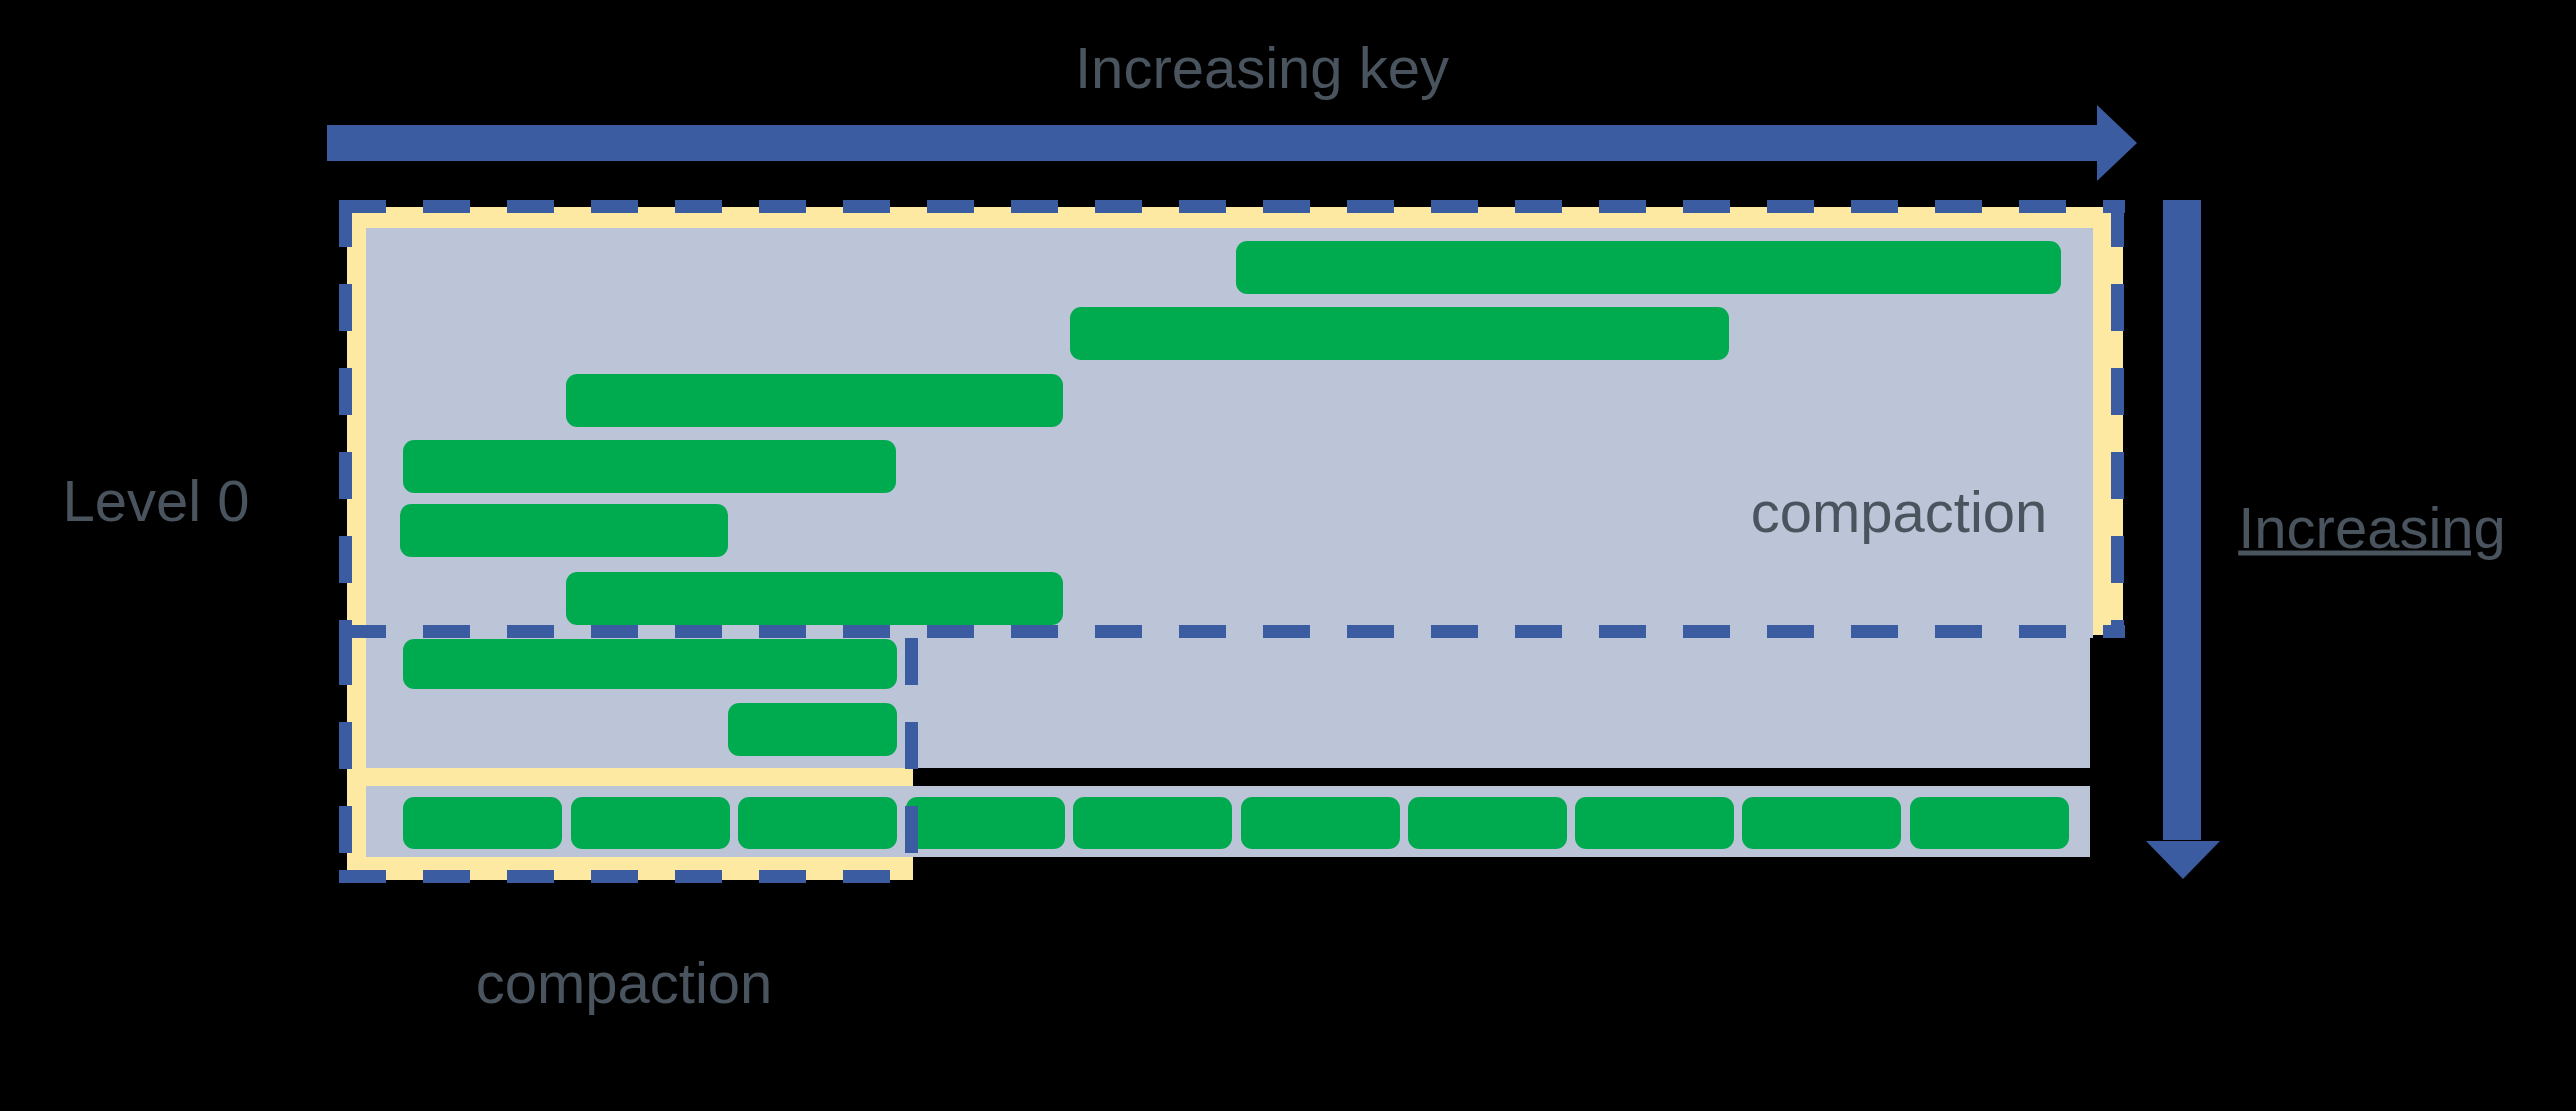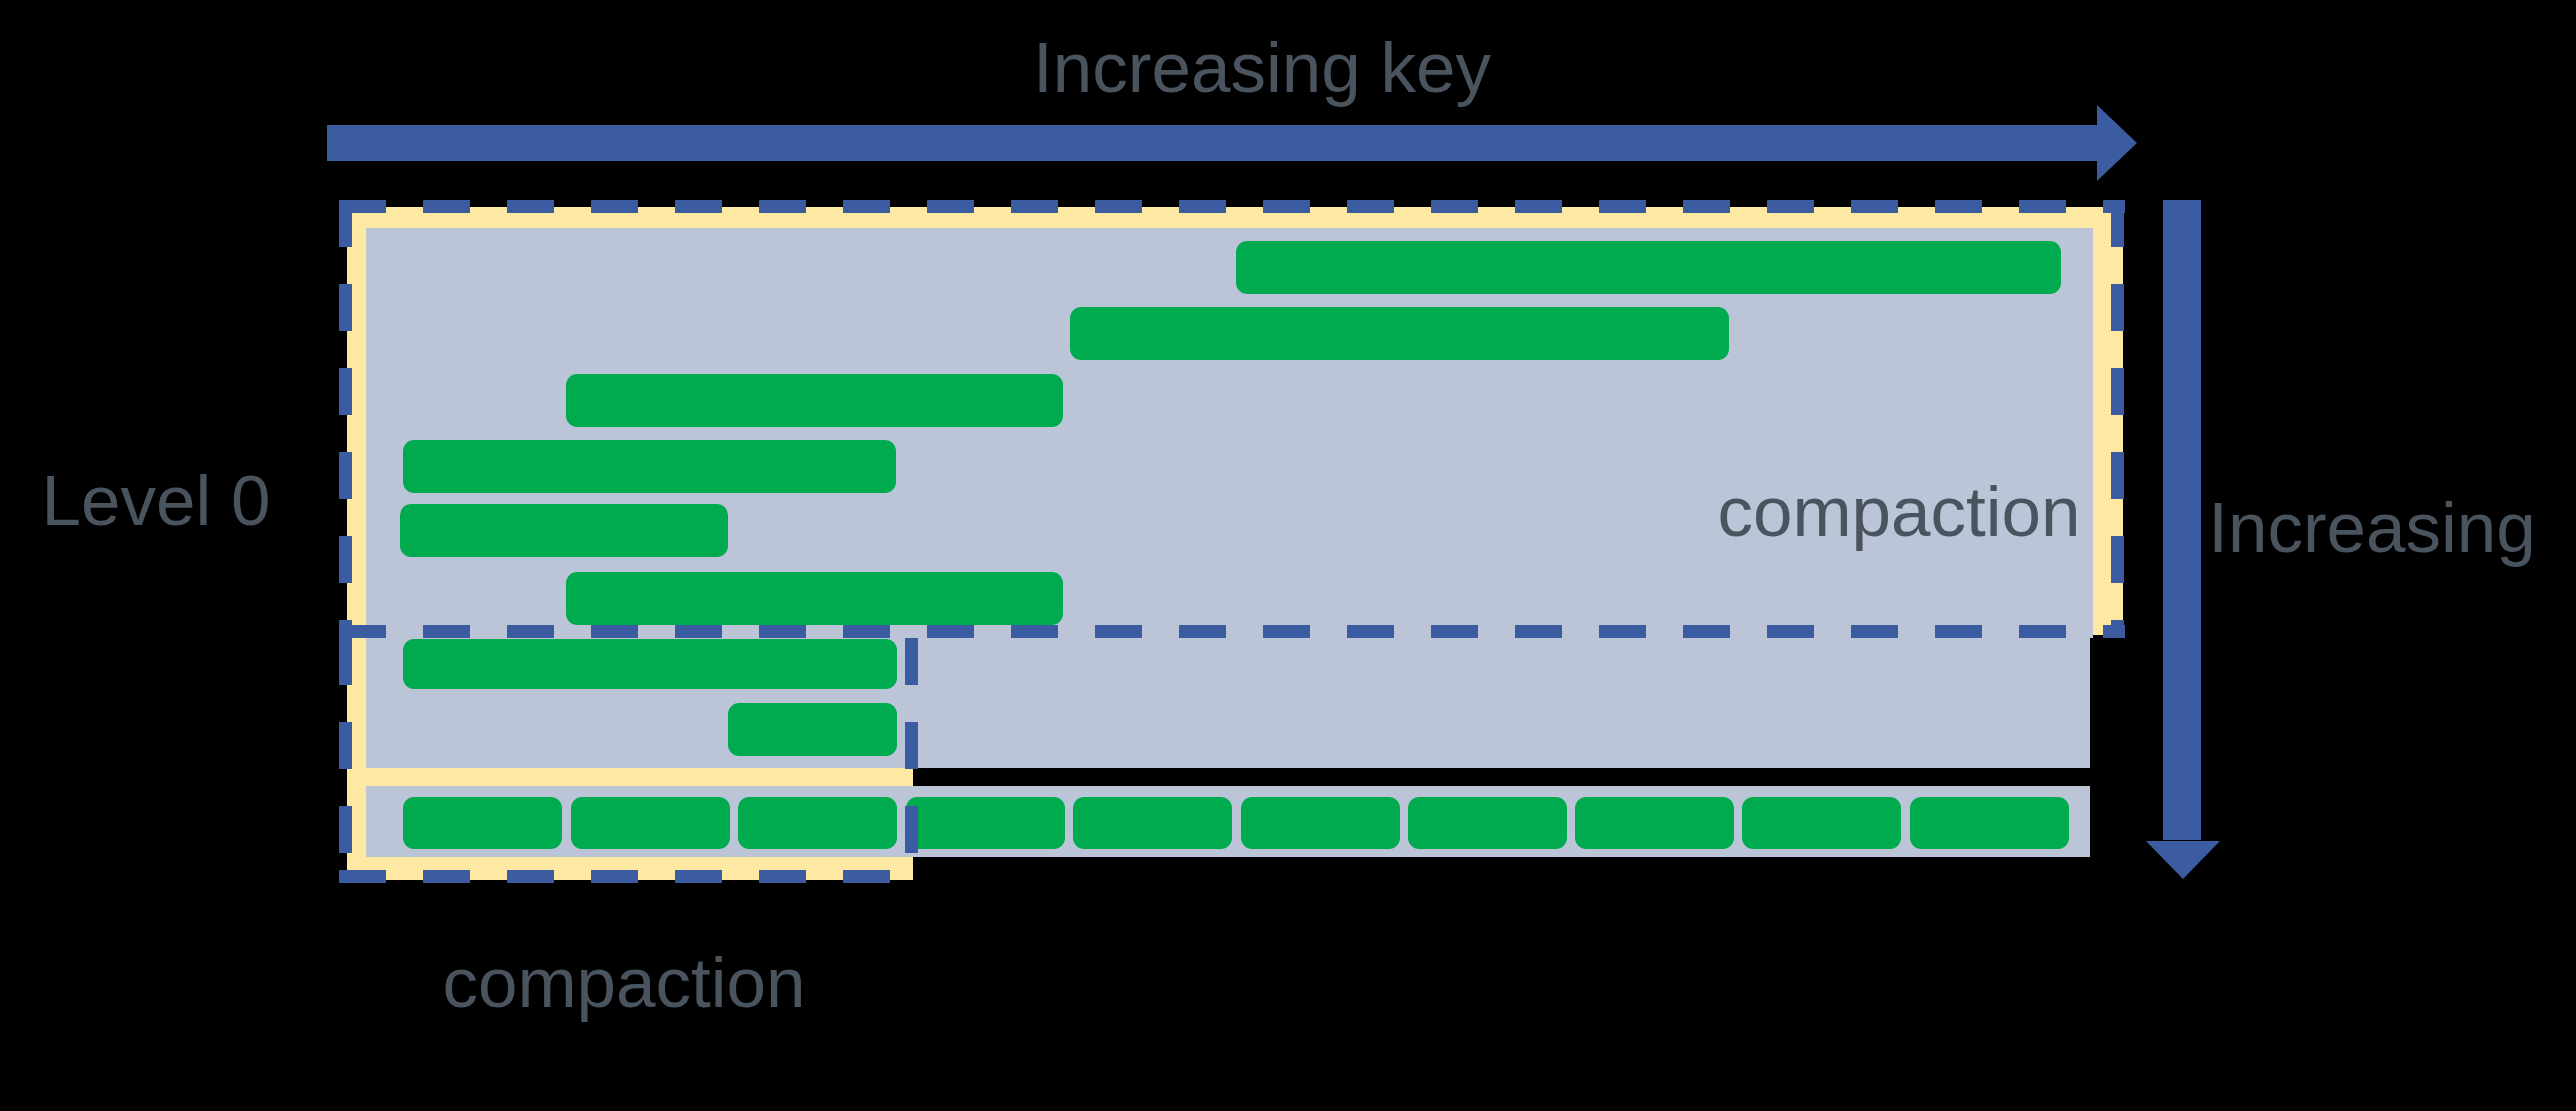--- a/index.html
+++ b/index.html
@@ -39,28 +39,28 @@
   
   .top-arrow-body{left:327px; top:125px; width:1771px; height:36px; background:var(--blue);}
   .top-arrow-head{left:2097px; top:105px; width:0; height:0;
                   border-top:38px solid transparent;border-bottom:38px solid transparent;
                   border-left:40px solid var(--blue);}
   .v-arrow-body{left:2163px; top:200px; width:38px; height:640px; background:var(--blue);}
   .v-arrow-head{left:2146px; top:841px; width:0; height:0;
                 border-left:37px solid transparent;border-right:37px solid transparent;
                 border-top:38px solid var(--blue);}
   
-  .label{position:absolute;color:var(--txt);font-size:71px;line-height:103px;
+  .label{position:absolute;color:var(--txt);font-size:58px;line-height:103px;
          text-align:left;transform:translate(-50%,-50%);white-space:nowrap;}
   .key-label  {left:1262px; top:67px;}
   .level0-label{left:156px; top:500px;}
   .level1-label{left:156px; top:814px;}
   .l0l0-label {left:1899px; top:511px;}
   .l0l1-label {left:624px;  top:982px;}
-  .age-label  {left:2372px; top:527px;}
+  .age-label  {left:2372px; top:527px;text-decoration:underline;}
 </style>
 </head>
 <body>
 
 <div class="canvas">
 
   <div class="abs top-arrow-body"></div>
   <div class="abs top-arrow-head"></div>
   <div class="label key-label">Increasing key</div>
 

